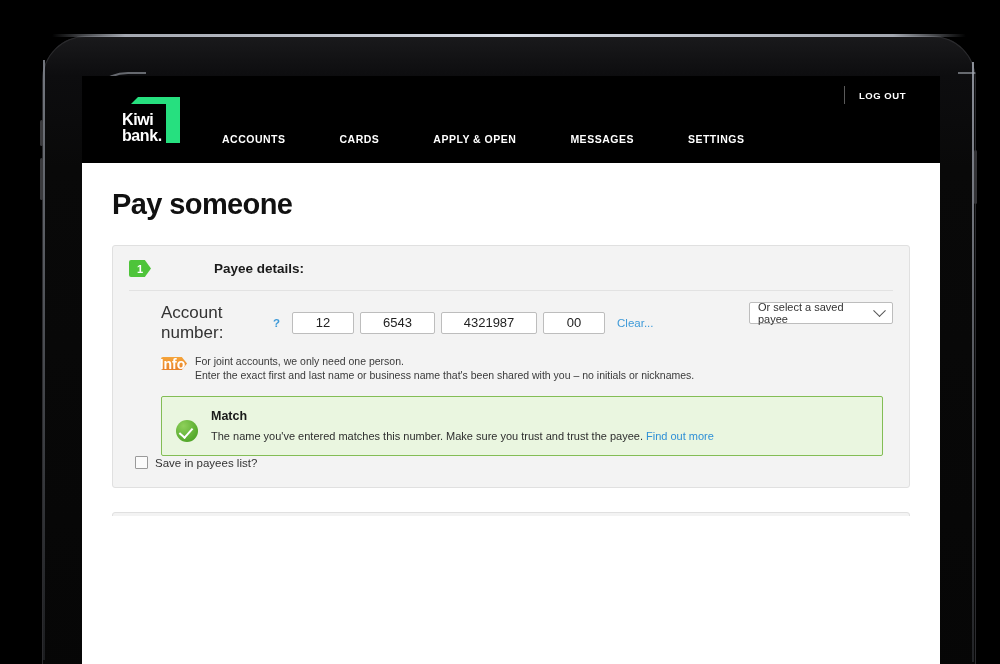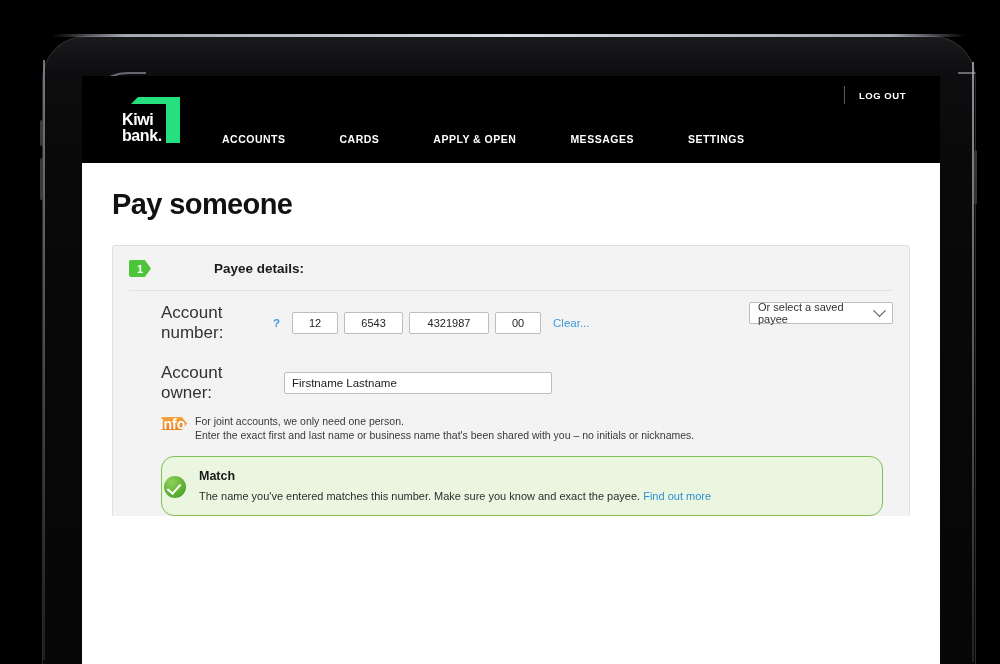--- a/index.html
+++ b/index.html
@@ -290,28 +290,28 @@
     font-size: 11.5px;
     font-weight: 700;
     margin-right: 12px;
     cursor: pointer;
   }
   .acct-box {
     background: #ffffff;
     border: 1px solid #bdbdbd;
     border-radius: 2px;
     height: 20px;
-    font-size: 11px;
+    font-size: 13px;
     color: #222222;
     text-align: center;
     line-height: 20px;
     margin-right: 6px;
     font-family: "Liberation Sans", sans-serif;
     box-sizing: content-box;
-    padding: 0 12px;
+    padding: 0 20px;
   }
   #acct-bank { width: 20px; }
   #acct-branch { width: 33px; }
   #acct-number { width: 54px; }
   #acct-suffix { width: 20px; }
   #clear-link {
     font-size: 11.5px;
     color: #3e9ad8;
     text-decoration: none;
     margin-left: 6px;
@@ -386,24 +386,24 @@
     color: #3a3a3a;
     line-height: 13.5px;
   }
 
   
   #match-box {
     margin-top: 14px;
     margin-right: 10px;
     background: #eaf6e0;
     border: 1px solid #83bd55;
-    border-radius: 13px;
-    padding: 12px 14px 13px 2px;
-    display: flex;
-    align-items: center;
+    border-radius: 2px;
+    padding: 12px 14px 13px 14px;
+    display: flex;
+    align-items: flex-end;
   }
   .check-circle {
     width: 22px; height: 22px;
     border-radius: 50%;
     background: radial-gradient(circle at 34% 27%, #8ed05a, #55a92c 72%, #4a961f);
     position: relative;
     flex: 0 0 auto;
     margin: 2px 13px 0 0;
   }
   .check-circle::after {
@@ -508,39 +508,35 @@
           <input class="acct-box" id="acct-number" type="text" value="4321987" style="">
           <input class="acct-box" id="acct-suffix" type="text" value="00" style="">
           <a id="clear-link" href="#">Clear...</a>
 
           <div id="saved-payee-select">
             <span>Or select a saved payee</span>
             <span class="chev"></span>
           </div>
         </div>
 
-        <div class="form-row" id="owner-row">
-          <span class="form-label">Account owner:</span>
-          <input id="owner-input" type="text" value="Firstname Lastname" style="">
-        </div>
 
         <div id="info-note">
           <div id="info-badge">Info</div>
           <div>
             <div class="info-note-line">For joint accounts, we only need one person.</div>
             <div class="info-note-line">Enter the exact first and last name or business name that's been shared with you – no initials or nicknames.</div>
           </div>
         </div>
 
         <div id="match-box">
           <div class="check-circle"></div>
           <div>
             <div id="match-title">Match</div>
             <div id="match-body">
-              <span>The name you've entered matches this number. Make sure you know and exact the payee.</span>
+              <span>The name you've entered matches this number. Make sure you trust and trust the payee.</span>
               <a class="blue-link" href="#">Find out more</a>
             </div>
           </div>
         </div>
 
         <div id="save-row">
           <div id="save-checkbox"></div>
           <span id="save-label">Save in payees list?</span>
         </div>
 

